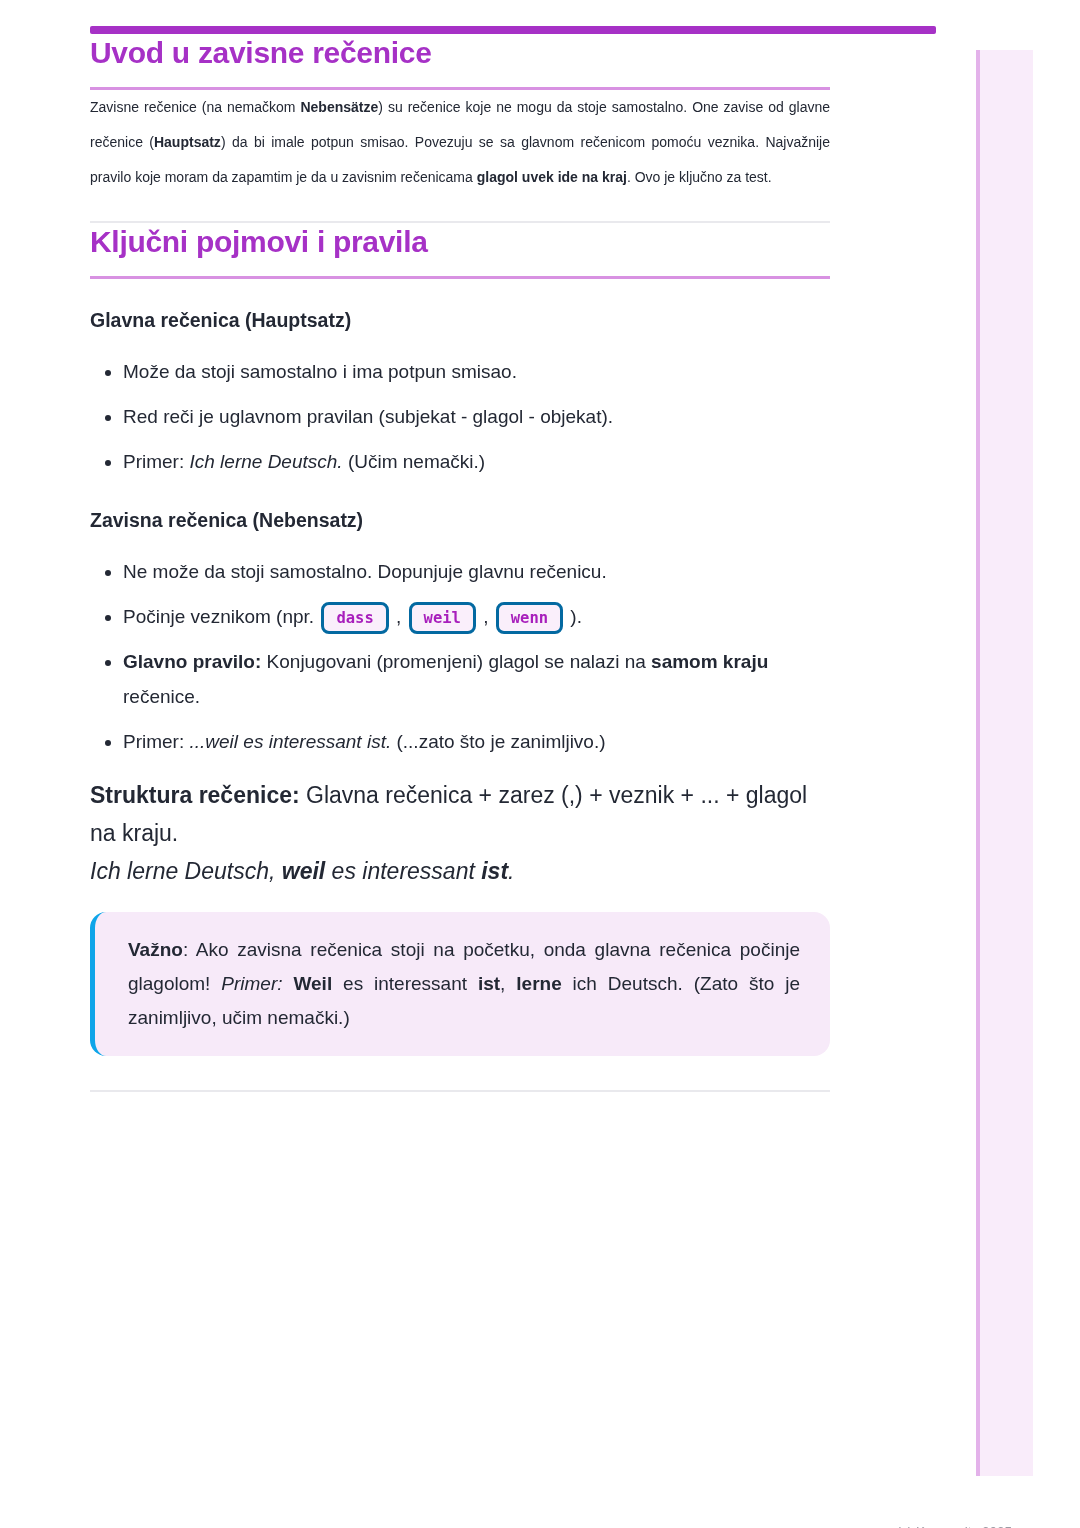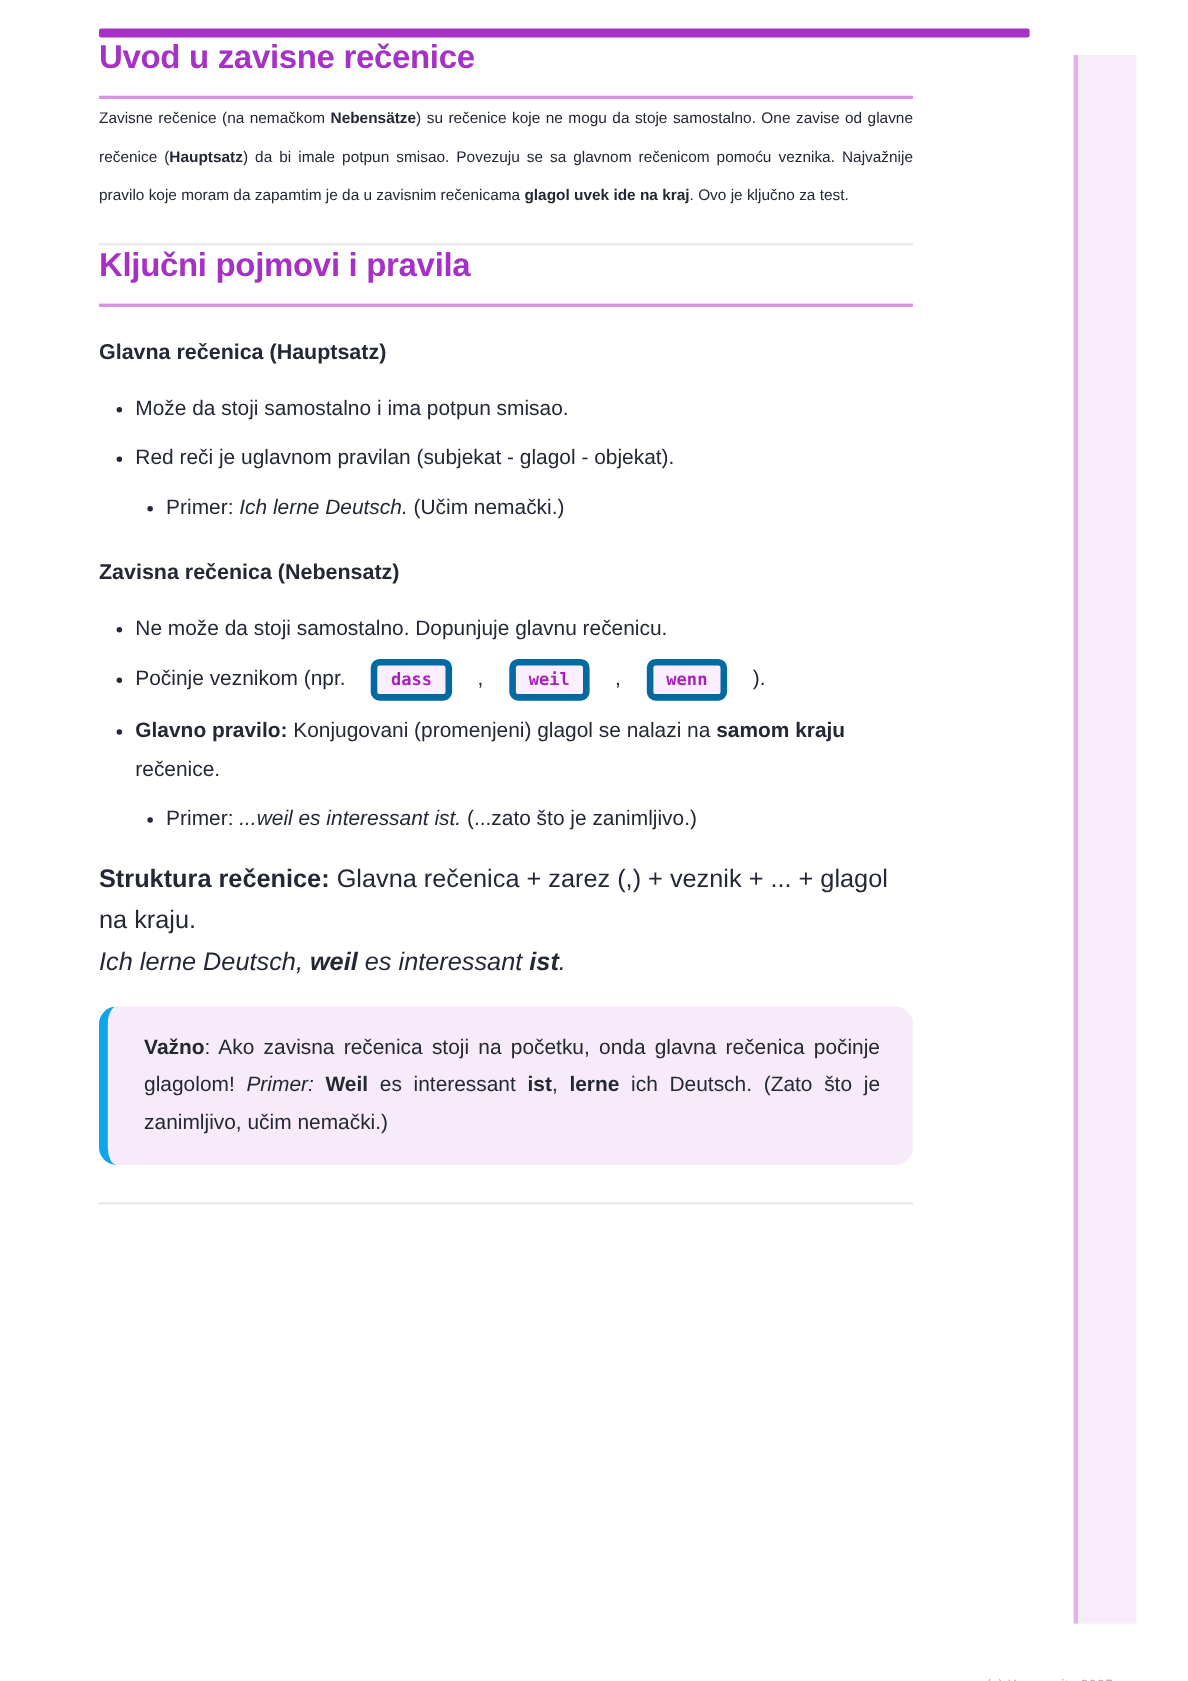--- a/index.html
+++ b/index.html
@@ -25,36 +25,36 @@
   .h2-second{margin-top:54px;}
   .h2-underline{width:740px;height:3px;background:#d892e2;margin-top:16px;}
   p.body-para{margin:0;font-size:14px;line-height:35px;}
   .intro-para{margin-top:26px;text-align:justify;}
   .divider{width:740px;height:2px;background:#e9e9ed;}
   .divider-mid{margin-top:26px;}
   .divider-bottom{margin-top:34px;}
   h3.sub-heading{margin:28px 0 0;font-size:19.5px;line-height:26px;font-weight:700;color:#232834;}
   ul.bullet-list{margin:21px 0 0;padding-left:33px;}
   ul.bullet-list li{font-size:19px;line-height:35px;margin-bottom:10px;}
-  ul.bullet-list li:last-child{margin-bottom:0;margin-left:28px;}
+  ul.bullet-list li:last-child{margin-bottom:0;}
   .structure-block{margin-top:17px;font-size:23px;line-height:38px;}
   .structure-block p{margin:0;}
   .callout{
     box-sizing:border-box;width:740px;margin-top:22px;background:#f7eaf9;
-    border-left:8px solid #0ea5e9;border-radius:16px;padding:21px 30px 21px 33px;
+    border-left:5px solid #0ea5e9;border-radius:16px;padding:21px 30px 21px 33px;
   }
   .callout p{margin:0;font-size:19px;line-height:34px;text-align:justify;}
   .footer-copy{position:absolute;top:1524px;right:68px;font-size:13.5px;color:#9b9ba4;z-index:2;}
   .b{font-weight:700;}
   .i{font-style:italic;}
   .code{
     display:inline-block;font-family:"DejaVu Sans Mono",monospace;
     font-size:15.5px;font-weight:700;color:#a81fbc;background:#faeffb;
-    border:6px solid #0369a1;border-radius:8px;padding:2px 12px;
-    line-height:22px;margin:0 18px;vertical-align:baseline;
+    border:3px solid #0369a1;border-radius:8px;padding:2px 12px;
+    line-height:22px;margin:0 2px;vertical-align:baseline;
   }
 </style>
 </head>
 <body>
 
 <div class="side-strip"></div>
 
 <div class="content">
 
   <div class="title-rule"></div>

